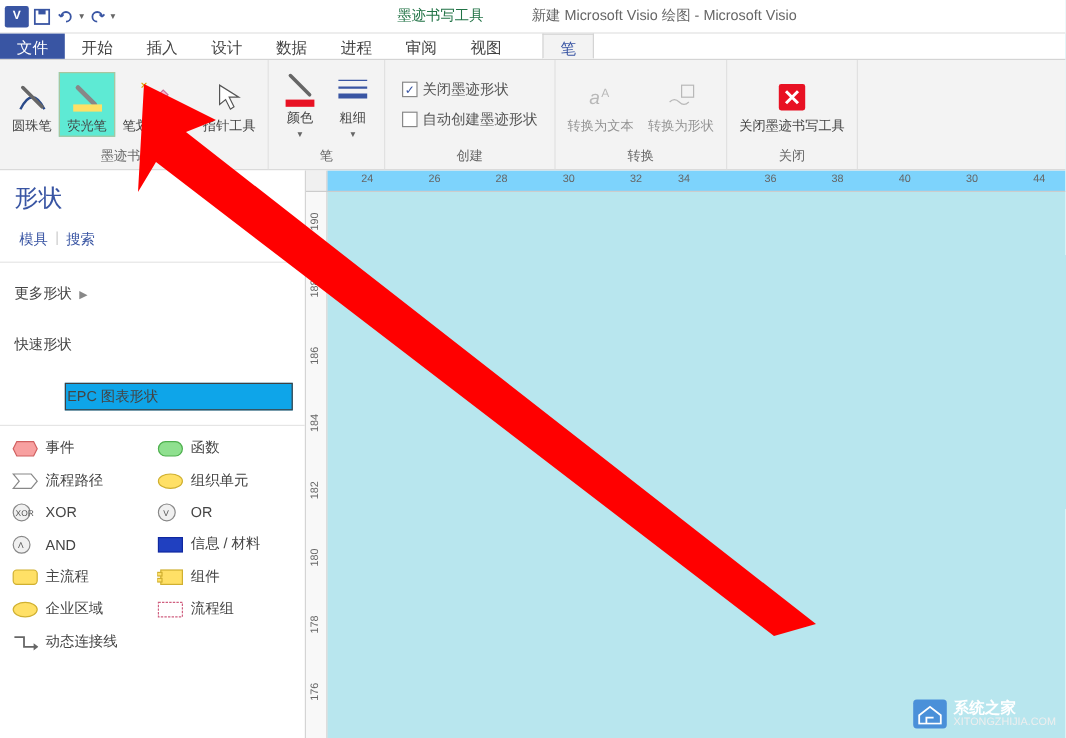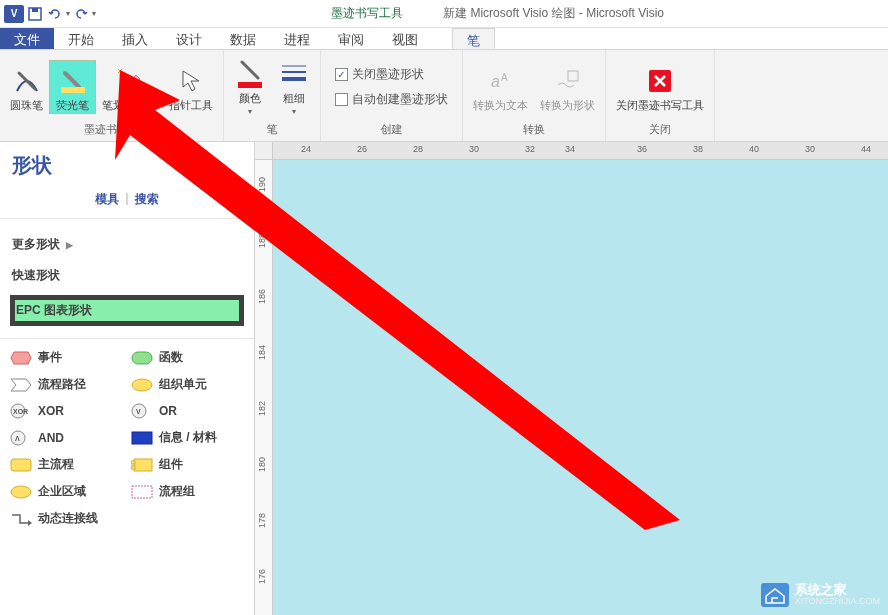--- a/index.html
+++ b/index.html
@@ -23,36 +23,36 @@
 .rgroup-label { text-align: center; font-size: 11px; color: #666; padding-bottom: 2px; }
 .rbtn { display: flex; flex-direction: column; align-items: center; justify-content: center; padding: 2px 6px; min-width: 30px; cursor: pointer; }
 .rbtn-active { background: #5eead4; border: 1px solid #a8c69f; }
 .rbtn-icon { width: 32px; height: 36px; display: flex; align-items: center; justify-content: center; font-size: 22px; }
 .rbtn-label { font-size: 11px; line-height: 12px; text-align: center; color: #444; }
 .rbtn-dropdown { font-size: 8px; color: #666; }
 .checkbox-row { display: flex; align-items: center; gap: 4px; font-size: 12px; color: #555; padding: 2px 6px; }
 .checkbox { width: 13px; height: 13px; border: 1px solid #888; background: #fff; display: flex; align-items: center; justify-content: center; font-size: 10px; color: #3955a3; }
 
 .main { display: flex; height: calc(615px - 28px - 22px - 92px); }
-.shapes-panel { width: 255px; border-right: 1px solid #d4d4d4; background: #fff; display: flex; flex-direction: column; font-weight: bold; }
+.shapes-panel { width: 255px; border-right: 1px solid #d4d4d4; background: #fff; display: flex; flex-direction: column; }
 .shapes-title { font-size: 20px; color: #3955a3; padding: 10px 12px 8px; }
-.shapes-tabs { display: flex; gap: 0; padding: 0 10px; font-size: 12px; color: #3955a3; justify-content: center; }
+.shapes-tabs { display: flex; gap: 0; padding: 0 10px; font-size: 12px; color: #3955a3; }
 .st-tab { padding: 4px 6px; }
 .st-sep { color: #ccc; padding: 4px 0; }
-.shapes-list { padding: 8px 10px; display: flex; flex-direction: column; gap: 8px; font-size: 12px; color: #444; }
+.shapes-list { padding: 8px 10px; display: flex; flex-direction: column; gap: 20px; font-size: 12px; color: #444; }
 .sl-item { display: flex; align-items: center; gap: 6px; padding: 3px 2px; cursor: pointer; }
-.sl-item-active { background: #86efac; border: 5px solid #404040; padding: 2px 1px; }
+.sl-item-active { background: #0ea5e9; border: 1px solid #404040; padding: 2px 1px; margin-left: 44px; }
 .sl-arrow { font-size: 9px; color: #888; }
 .stencil { padding: 6px 10px; }
 .stencil-grid { display: grid; grid-template-columns: 1fr 1fr; gap: 10px 8px; }
 .stencil-item { display: flex; align-items: center; gap: 6px; font-size: 12px; color: #444; text-align: right; }
 .shape-icon { width: 22px; height: 16px; flex-shrink: 0; }
 
 .canvas-area { flex: 1; position: relative; overflow: hidden; }
-.hruler { position: absolute; top: 0; left: 18px; right: 0; height: 18px; background: #e5e5e5; border-bottom: 1px solid #ccc; font-size: 9px; color: #666; }
+.hruler { position: absolute; top: 0; left: 18px; right: 0; height: 18px; background: #7dd3fc; border-bottom: 1px solid #ccc; font-size: 9px; color: #666; }
 .vruler { position: absolute; top: 18px; left: 0; width: 18px; bottom: 0; background: #f8f8f8; border-right: 1px solid #ccc; font-size: 9px; color: #666; }
 .ruler-corner { position: absolute; top: 0; left: 0; width: 18px; height: 18px; background: #f0f0f0; border-right: 1px solid #ccc; border-bottom: 1px solid #ccc; }
 .htick { position: absolute; top: 2px; font-size: 9px; }
 .vtick { position: absolute; left: 2px; font-size: 9px; transform: rotate(-90deg); transform-origin: left top; }
 .canvas { position: absolute; top: 18px; left: 18px; right: 0; bottom: 0; background: #b8e6ee; }
 
 .red-arrow { position: absolute; pointer-events: none; z-index: 50; }
 
 .watermark { position: absolute; right: 8px; bottom: 8px; display: flex; align-items: flex-end; gap: 6px; color: #fff; font-size: 13px; z-index: 60; }
 .wm-logo { width: 28px; height: 24px; background: #4a90d9; border-radius: 3px; display: flex; align-items: center; justify-content: center; color: #fff; font-weight: bold; }

